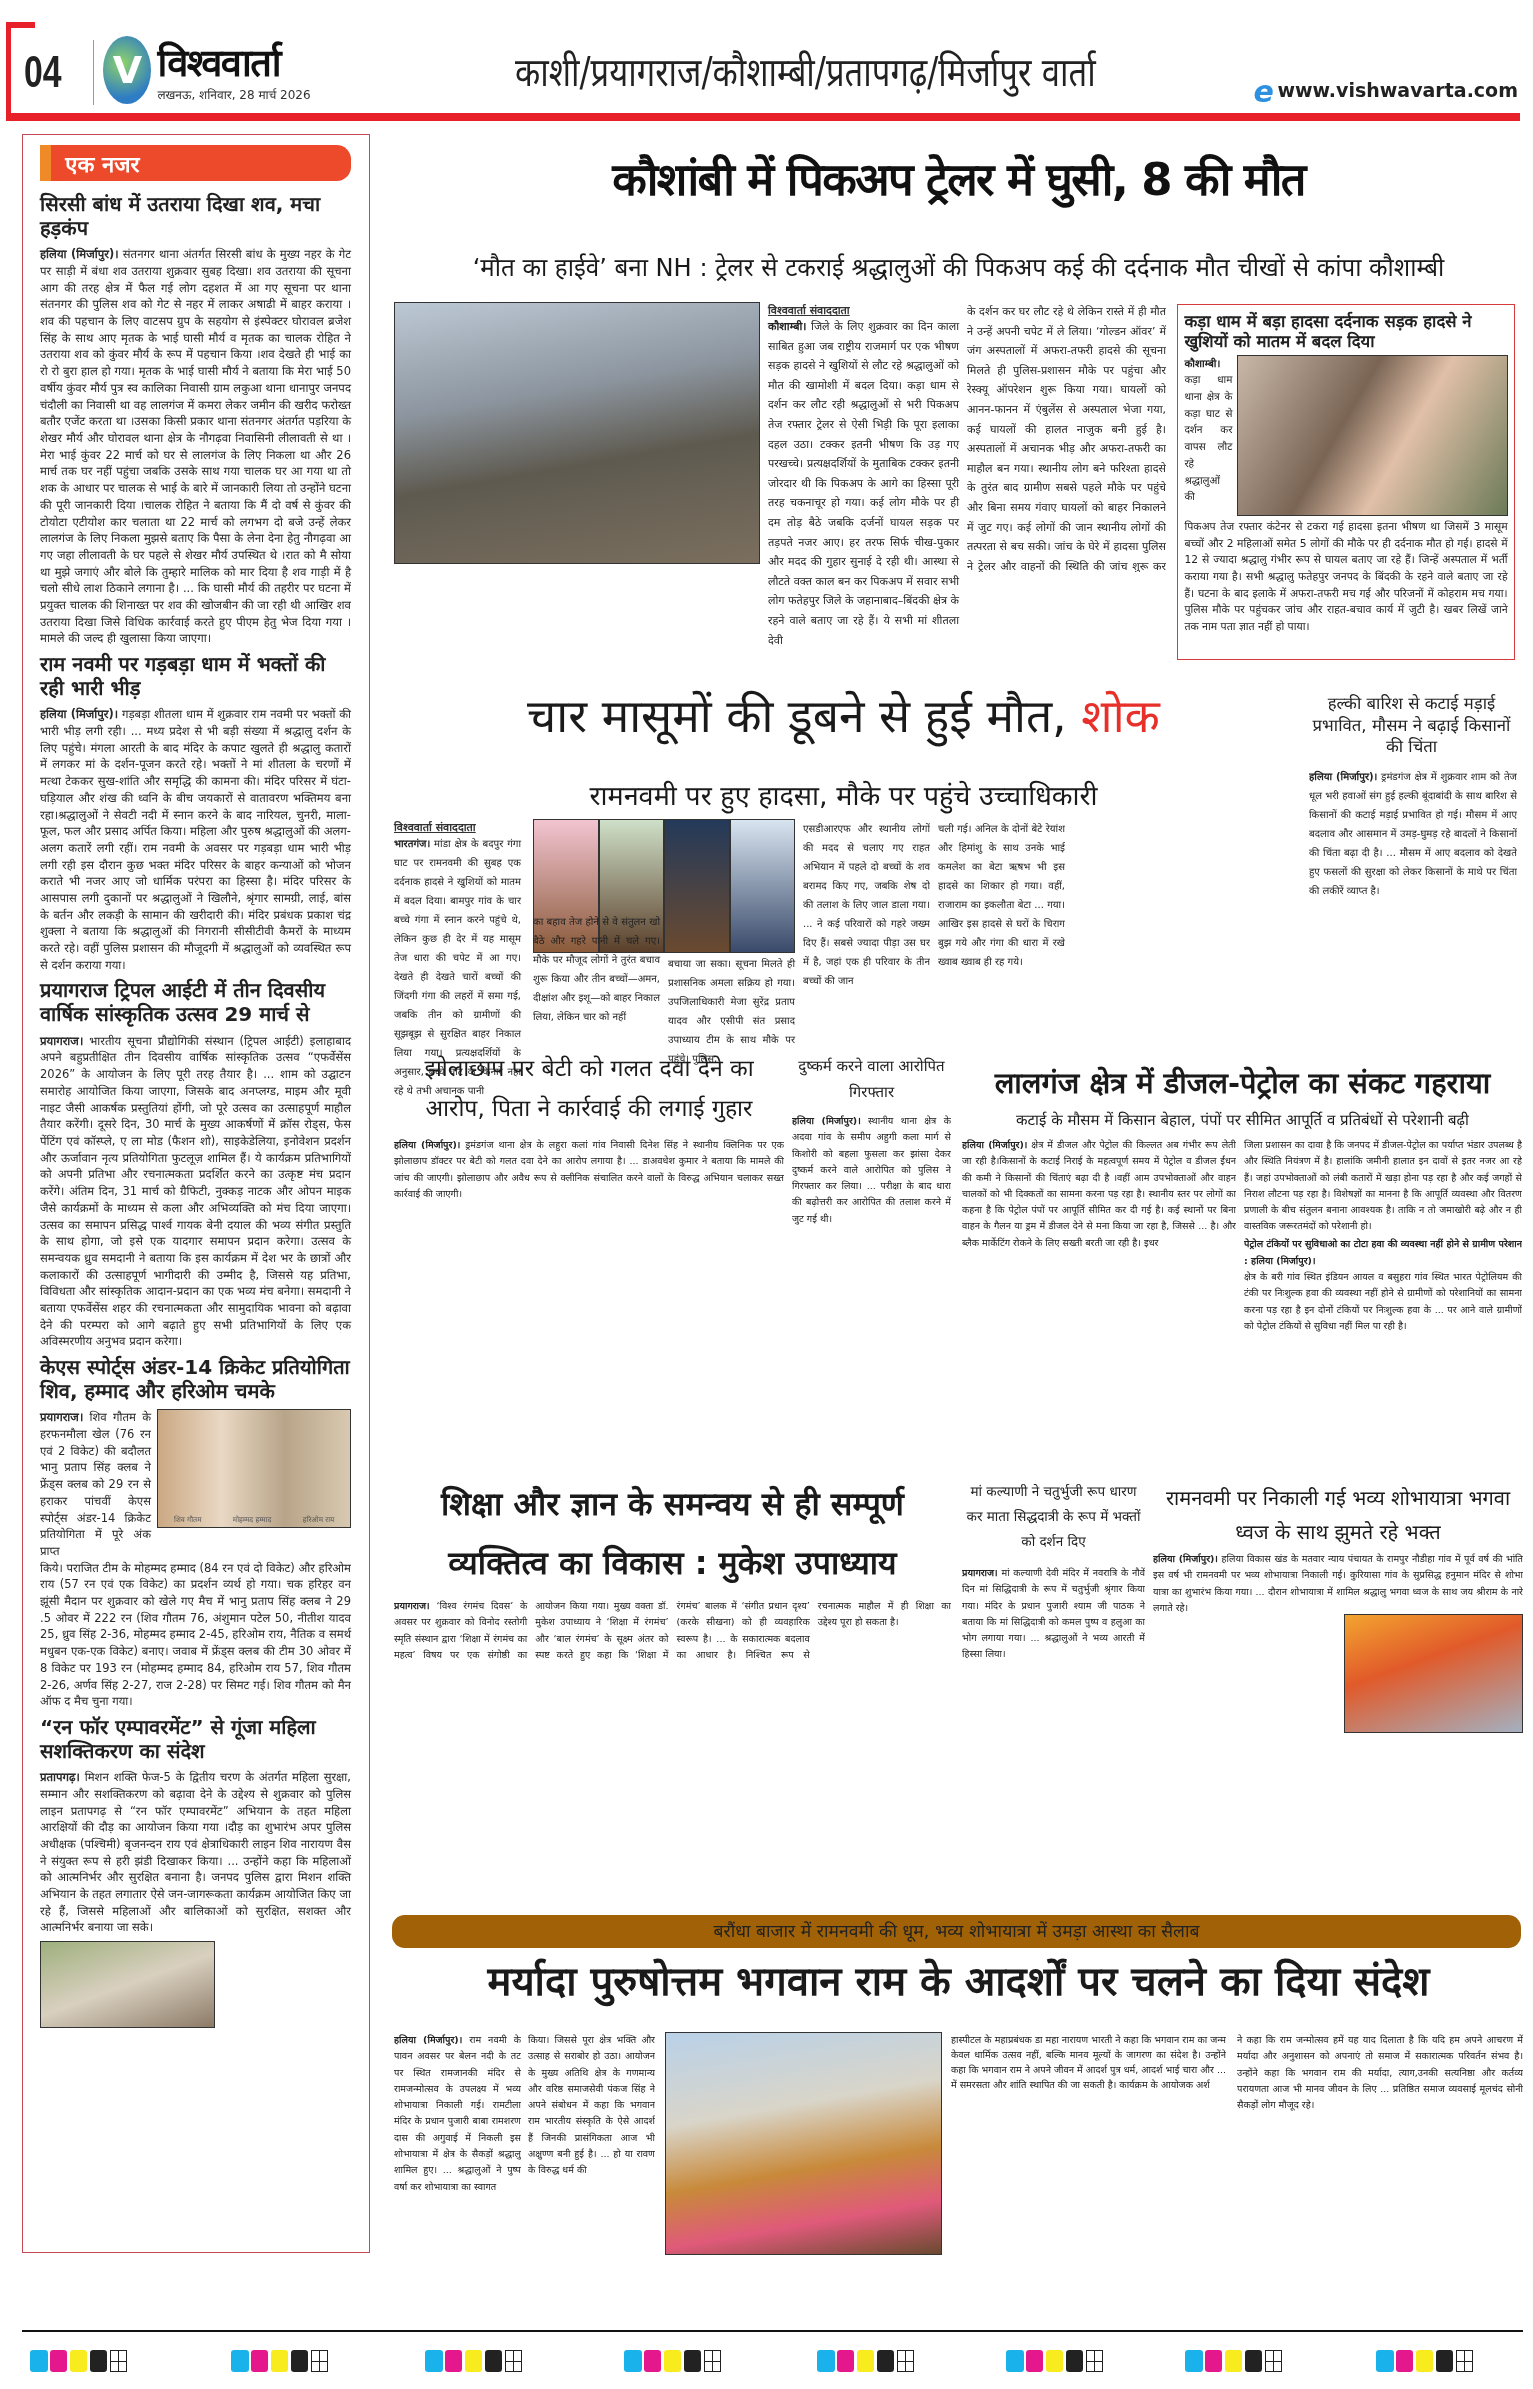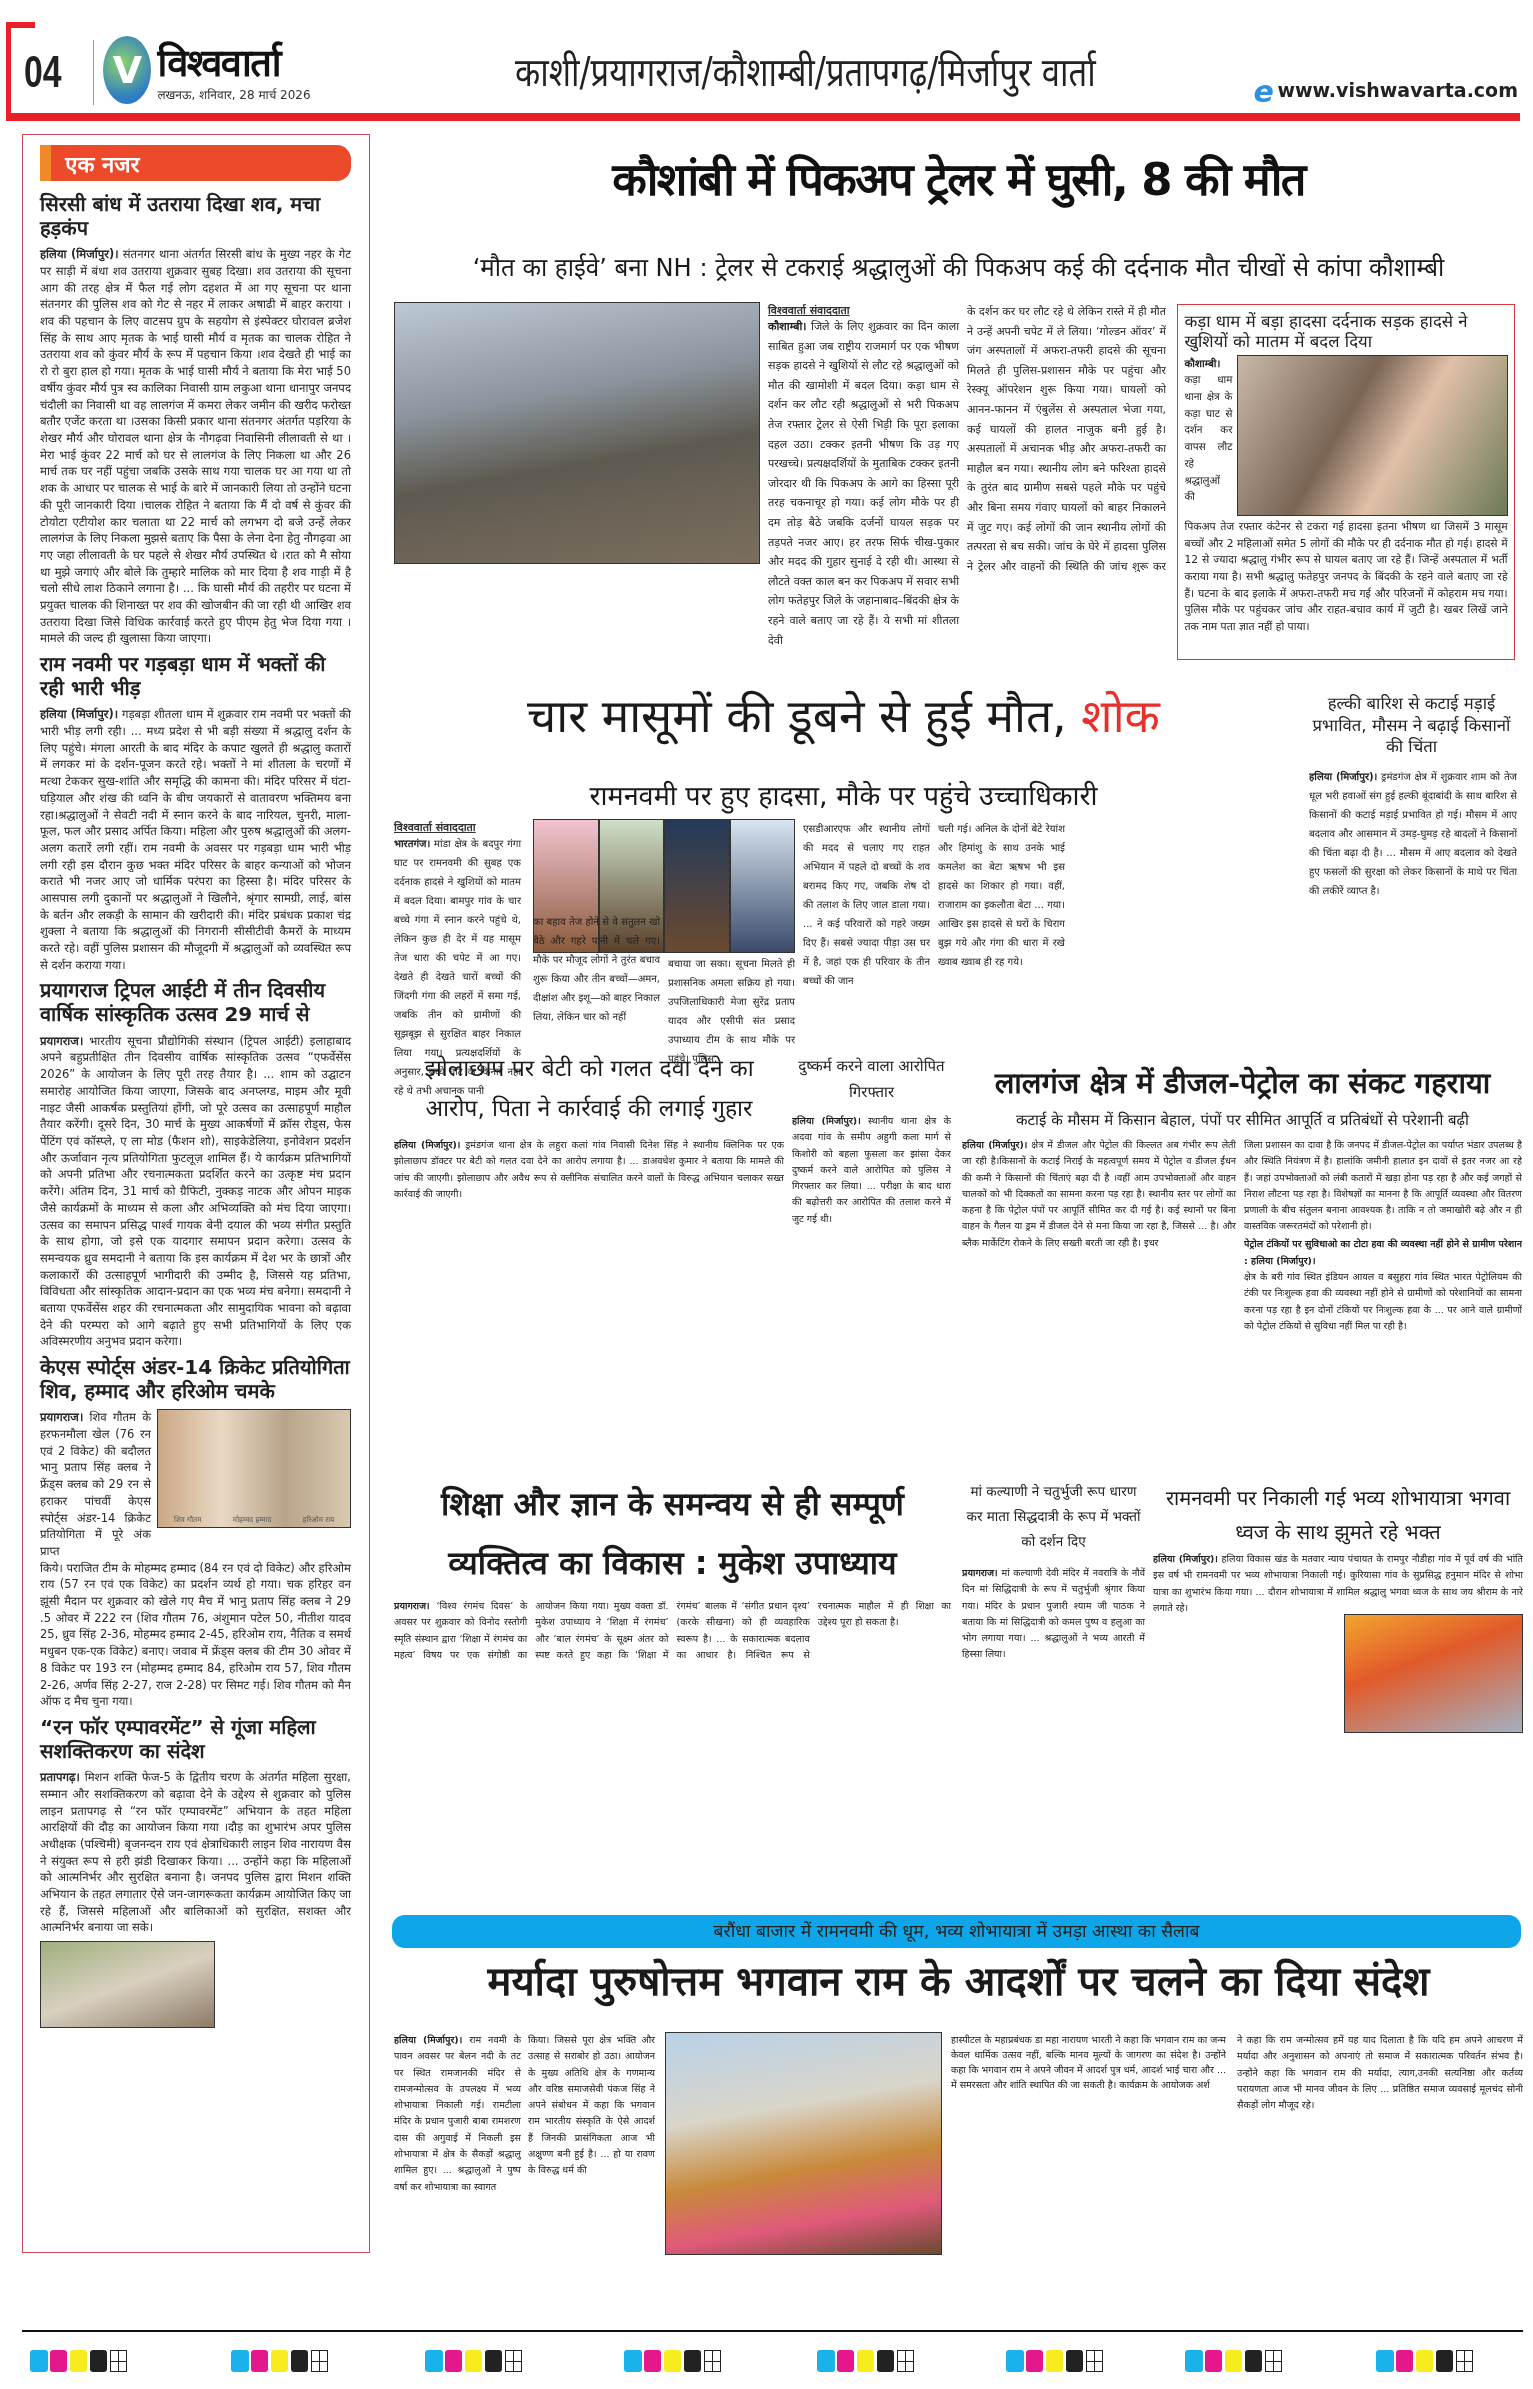--- a/index.html
+++ b/index.html
@@ -26,21 +26,21 @@
 .photo{background:linear-gradient(135deg,#7a8a9a,#c7b79a 40%,#4a5a6a);border:0.8px solid #333}
 .mainhead{left:394px;top:157px;width:1129px;font-size:45px;font-weight:bold;color:#111;text-align:center;letter-spacing:-1.6px;line-height:1}
 .subhead{left:394px;top:249px;width:1129px;font-size:25.4px;color:#1a1a1a;text-align:center;transform:scaleX(.95)}
 .colhead{font-size:11px;font-weight:bold;text-decoration:underline;color:#333}
 .col{font-size:11px;line-height:19.6px;text-align:justify;color:#222}
 .col b{font-weight:bold}
 .redbox{border:1.6px solid #d63a3a}
 .h-big{font-size:43px;color:#1a1a1a;text-align:center;line-height:1.15}
 .h-med{font-size:27px;color:#1a1a1a;text-align:center;line-height:1.25}
 .h-sm{font-size:20.7px;color:#222;text-align:center;line-height:1.35}
-.banner{left:392px;top:1915px;width:1129px;height:33px;background:#0ea5e9;border-radius:12.7px;font-size:17.5px;text-align:center;line-height:33px;color:#222}
+.banner{left:392px;top:1915px;width:1129px;height:33px;background:#a16207;border-radius:12.7px;font-size:17.5px;text-align:center;line-height:33px;color:#222}
 .bottomrule{left:22px;top:2330px;width:1501px;height:2.4px;background:#111}
 .reg{top:2350px;height:22px;display:flex;gap:2.4px}
 .reg span{width:17.5px;height:22px;border-radius:3.2px}
 .reg .c{background:#1ab2ea}.reg .m{background:#e4178d}.reg .y{background:#f8ec1e}.reg .k{background:#222}
 .reg .x{background:#fff;border:1.2px solid #222;border-radius:0;position:relative}
 .reg .x:after{content:"";position:absolute;left:0;top:50%;width:100%;height:0.8px;background:#222}
 .reg .x:before{content:"";position:absolute;top:0;left:50%;height:100%;width:0.8px;background:#222}
 </style>
 </head>
 <body>
@@ -106,21 +106,21 @@
 <div class="abs photo" style="left:394px;top:302px;width:366px;height:262px;background:linear-gradient(170deg,#bcc8d4 0%,#8d96a0 35%,#5e5a50 60%,#7b6f5e 100%)"></div>
 <div class="abs" style="left:768px;top:302px;width:191px">
   <div class="colhead">विश्ववार्ता संवाददाता</div>
   <p class="col"><b>कौशाम्बी।</b> <span>जिले के लिए शुक्रवार का दिन काला साबित हुआ जब राष्ट्रीय राजमार्ग पर एक भीषण सड़क हादसे ने खुशियों से लौट रहे श्रद्धालुओं को मौत की खामोशी में बदल दिया। कड़ा धाम से दर्शन कर लौट रही श्रद्धालुओं से भरी पिकअप तेज रफ्तार ट्रेलर से ऐसी भिड़ी कि पूरा इलाका दहल उठा। टक्कर इतनी भीषण कि उड़ गए परखच्चे। प्रत्यक्षदर्शियों के मुताबिक टक्कर इतनी जोरदार थी कि पिकअप के आगे का हिस्सा पूरी तरह चकनाचूर हो गया। कई लोग मौके पर ही दम तोड़ बैठे जबकि दर्जनों घायल सड़क पर तड़पते नजर आए। हर तरफ सिर्फ चीख-पुकार और मदद की गुहार सुनाई दे रही थी। आस्था से लौटते वक्त काल बन कर पिकअप में सवार सभी लोग फतेहपुर जिले के जहानाबाद–बिंदकी क्षेत्र के रहने वाले बताए जा रहे हैं। ये सभी मां शीतला देवी</span></p>
 </div>
 <div class="abs" style="left:967px;top:302px;width:199px;height:270px;overflow:hidden">
   <p class="col">के दर्शन कर घर लौट रहे थे लेकिन रास्ते में ही मौत ने उन्हें अपनी चपेट में ले लिया। ‘गोल्डन ऑवर’ में जंग अस्पतालों में अफरा-तफरी हादसे की सूचना मिलते ही पुलिस-प्रशासन मौके पर पहुंचा और रेस्क्यू ऑपरेशन शुरू किया गया। घायलों को आनन-फानन में एंबुलेंस से अस्पताल भेजा गया, कई घायलों की हालत नाजुक बनी हुई है। अस्पतालों में अचानक भीड़ और अफरा-तफरी का माहौल बन गया। स्थानीय लोग बने फरिश्ता हादसे के तुरंत बाद ग्रामीण सबसे पहले मौके पर पहुंचे और बिना समय गंवाए घायलों को बाहर निकालने में जुट गए। कई लोगों की जान स्थानीय लोगों की तत्परता से बच सकी। जांच के घेरे में हादसा पुलिस ने ट्रेलर और वाहनों की स्थिति की जांच शुरू कर दी है।</p>
 </div>
 
 <div class="abs redbox" style="left:1177px;top:304px;width:338px;height:356px;padding:6.4px">
-  <div style="font-size:16.7px;font-weight:normal;line-height:1.2;color:#222">कड़ा धाम में बड़ा हादसा दर्दनाक सड़क हादसे ने खुशियों को मातम में बदल दिया</div>
+  <div style="font-size:16.7px;font-weight:bold;line-height:1.2;color:#222">कड़ा धाम में बड़ा हादसा दर्दनाक सड़क हादसे ने खुशियों को मातम में बदल दिया</div>
   <div style="display:flex;gap:4.8px;margin-top:3.2px">
     <p class="col" style="flex:0 0 48px;font-size:10.3px;line-height:16.7px"><b>कौशाम्बी।</b> <span>कड़ा धाम थाना क्षेत्र के कड़ा घाट से दर्शन कर वापस लौट रहे श्रद्धालुओं की</span></p>
     <div class="photo" style="flex:1;height:161px;background:linear-gradient(120deg,#c9b8a8,#7a6555 40%,#e1c0a8 60%,#6b7a58)"></div>
   </div>
   <p class="col" style="font-size:10.7px;line-height:16.7px;margin-top:3.2px">पिकअप तेज रफ्तार कंटेनर से टकरा गई हादसा इतना भीषण था जिसमें 3 मासूम बच्चों और 2 महिलाओं समेत 5 लोगों की मौके पर ही दर्दनाक मौत हो गई। हादसे में 12 से ज्यादा श्रद्धालु गंभीर रूप से घायल बताए जा रहे हैं। जिन्हें अस्पताल में भर्ती कराया गया है। सभी श्रद्धालु फतेहपुर जनपद के बिंदकी के रहने वाले बताए जा रहे हैं। घटना के बाद इलाके में अफरा-तफरी मच गई और परिजनों में कोहराम मच गया। पुलिस मौके पर पहुंचकर जांच और राहत-बचाव कार्य में जुटी है। खबर लिखें जाने तक नाम पता ज्ञात नहीं हो पाया।</p>
 </div>
 
 <div class="abs h-big" style="left:394px;top:690px;width:899px;font-size:46px">
   <span>चार मासूमों की डूबने से हुई मौत,</span>
   <span style="color:#e8302a">शोक</span>

